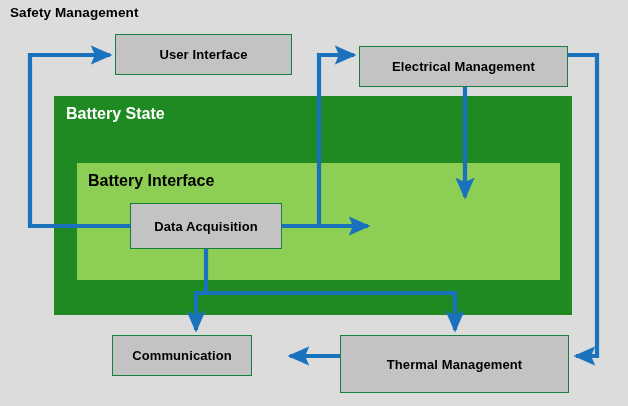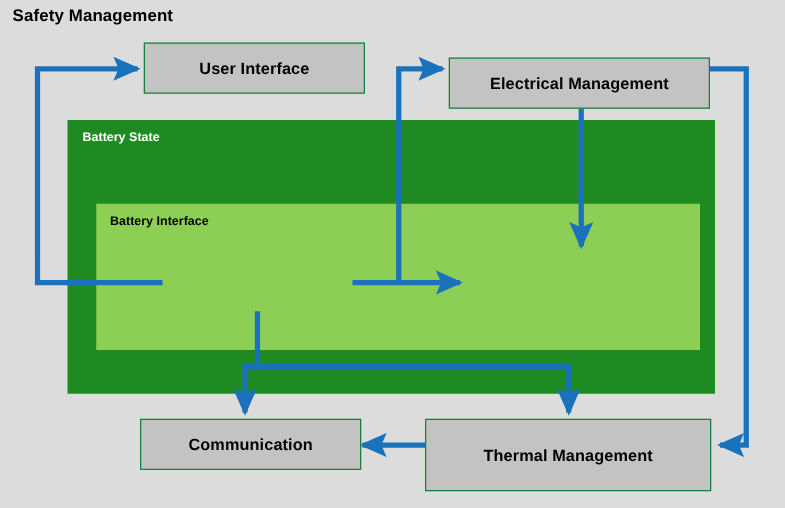--- a/index.html
+++ b/index.html
@@ -41,21 +41,21 @@
   }
   .battery-monitoring {
     left: 77px;
     top: 163px;
     width: 483px;
     height: 117px;
     background: #8dce55;
   }
   .container-label {
     position: absolute;
-    font-size: 10px;
+    font-size: 16px;
     font-weight: bold;
     white-space: nowrap;
   }
   .label-battery-state {
     left: 66px;
     top: 105px;
     color: #ffffff;
   }
   .label-battery-monitoring {
     left: 88px;
@@ -73,21 +73,21 @@
     color: #000000;
     font-size: 13px;
     font-weight: bold;
     white-space: nowrap;
     letter-spacing: 0.1px;
   }
   .n-user-interface     { left: 115px; top: 34px;  width: 177px; height: 41px; }
   .n-electrical         { left: 359px; top: 46px;  width: 209px; height: 41px; }
   .n-data-acquisition   { left: 130px; top: 203px; width: 152px; height: 46px; }
   .n-safety             { left: 373px; top: 202px; width: 184px; height: 50px; }
-  .n-communication      { left: 112px; top: 335px; width: 177px; height: 41px; }
+  .n-communication      { left: 112px; top: 335px; width: 140px; height: 41px; }
   .n-thermal            { left: 340px; top: 335px; width: 229px; height: 58px; }
 
   #arrows {
     position: absolute;
     left: 0;
     top: 0;
     width: 628px;
     height: 406px;
     pointer-events: none;
   }
@@ -130,20 +130,23 @@
       <path d="M342,356 L290,356"></path>
     </g>
   </svg>
 
   <div class="node n-user-interface">
       <span>User Interface</span>
     </div>
   <div class="node n-electrical">
       <span>Electrical Management</span>
     </div>
+  <div class="node n-data-acquisition">
+      <span>Data Acquisition</span>
+    </div>
   <div class="node n-communication">
       <span>Communication</span>
     </div>
   <div class="node n-thermal">
       <span>Thermal Management</span>
     </div>
 
 </div>
 
 </body></html>

